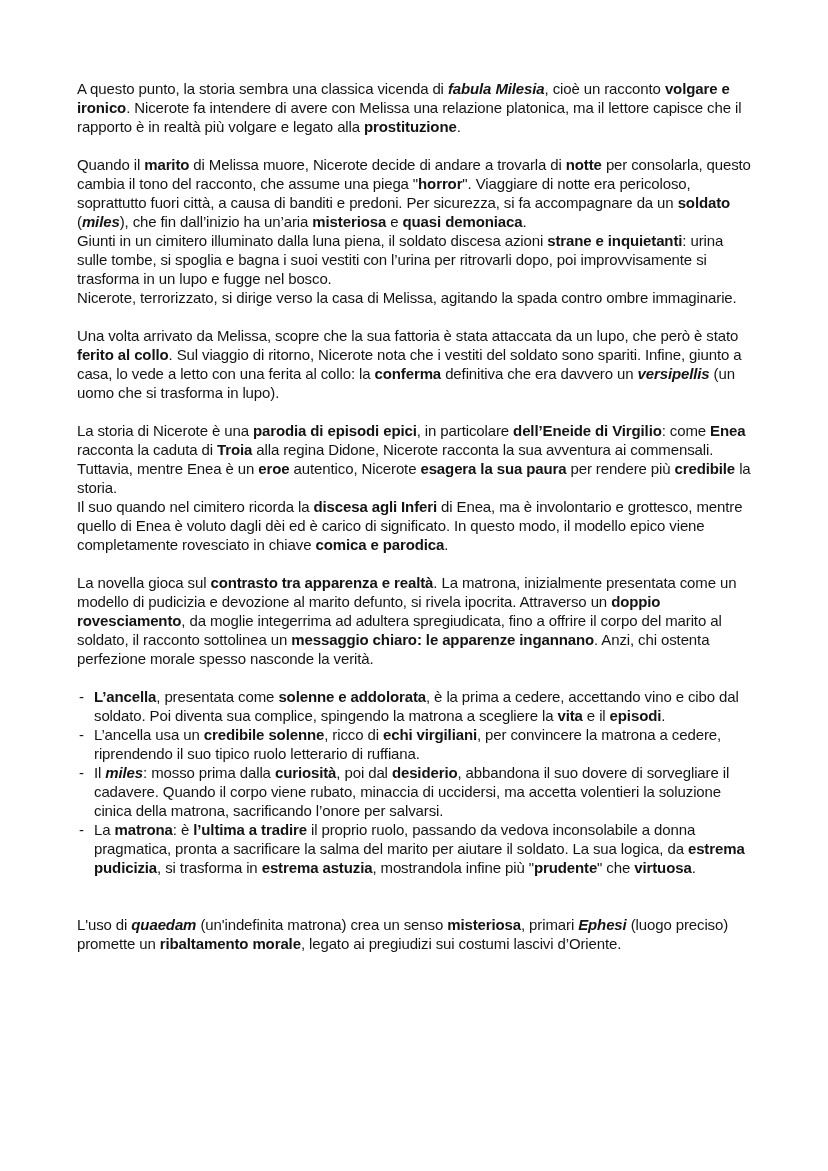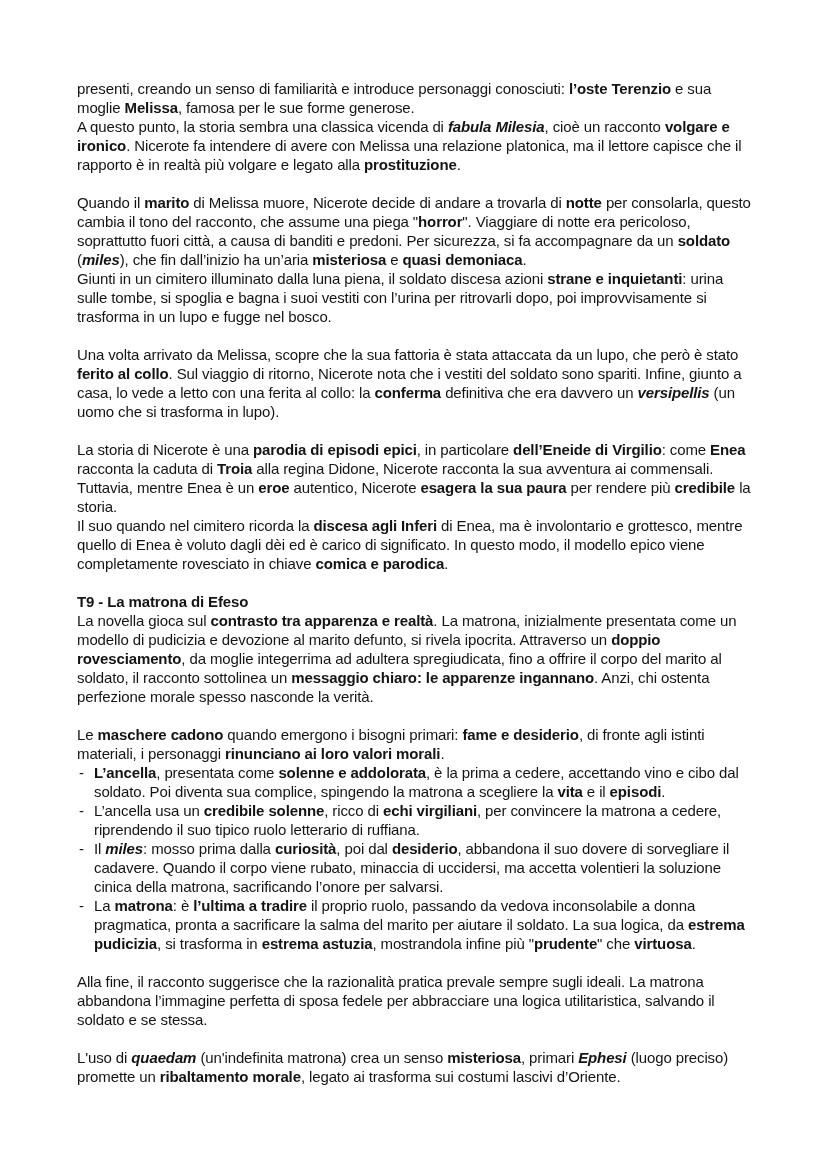--- a/index.html
+++ b/index.html
@@ -40,38 +40,35 @@
   li.dash-item .marker {
     position: absolute;
     left: 2px;
     top: 0;
   }
 </style>
 </head>
 <body>
 
 <div class="doc-body">
-    <div class="para"><span>presenti, creando un senso di familiarità e introduce personaggi conosciuti: </span><span class="b">l’oste Terenzio</span><span> e sua moglie </span><span class="b">Melissa</span><span>, famosa per le sue forme generose.</span></div>
     <div class="para"><span>A questo punto, la storia sembra una classica vicenda di </span><span class="b i">fabula Milesia</span><span>, cioè un racconto </span><span class="b">volgare e ironico</span><span>. Nicerote fa intendere di avere con Melissa una relazione platonica, ma il lettore capisce che il rapporto è in realtà più volgare e legato alla </span><span class="b">prostituzione</span><span>.</span></div>
     <div class="gap"></div>
     <div class="para"><span>Quando il </span><span class="b">marito</span><span> di Melissa muore, Nicerote decide di andare a trovarla di </span><span class="b">notte</span><span> per consolarla, questo cambia il tono del racconto, che assume una piega "</span><span class="b">horror</span><span>". Viaggiare di notte era pericoloso, soprattutto fuori città, a causa di banditi e predoni. Per sicurezza, si fa accompagnare da un </span><span class="b">soldato</span><span> (</span><span class="b i">miles</span><span>), che fin dall’inizio ha un’aria </span><span class="b">misteriosa</span><span> e </span><span class="b">quasi demoniaca</span><span>.</span></div>
     <div class="para"><span>Giunti in un cimitero illuminato dalla luna piena, il soldato discesa azioni </span><span class="b">strane e inquietanti</span><span>: urina sulle tombe, si spoglia e bagna i suoi vestiti con l’urina per ritrovarli dopo, poi improvvisamente si trasforma in un lupo e fugge nel bosco.</span></div>
+    <div class="para"><span>Nicerote, terrorizzato, si dirige verso la casa di Melissa, agitando la spada contro ombre immaginarie.</span></div>
     <div class="gap"></div>
     <div class="para"><span>Una volta arrivato da Melissa, scopre che la sua fattoria è stata attaccata da un lupo, che però è stato </span><span class="b">ferito al collo</span><span>. Sul viaggio di ritorno, Nicerote nota che i vestiti del soldato sono spariti. Infine, giunto a casa, lo vede a letto con una ferita al collo: la </span><span class="b">conferma</span><span> definitiva che era davvero un </span><span class="b i">versipellis</span><span> (un uomo che si trasforma in lupo).</span></div>
     <div class="gap"></div>
     <div class="para"><span>La storia di Nicerote è una </span><span class="b">parodia di episodi epici</span><span>, in particolare </span><span class="b">dell’Eneide di Virgilio</span><span>: come </span><span class="b">Enea</span><span> racconta la caduta di </span><span class="b">Troia</span><span> alla regina Didone, Nicerote racconta la sua avventura ai commensali. Tuttavia, mentre Enea è un </span><span class="b">eroe</span><span> autentico, Nicerote </span><span class="b">esagera la sua paura</span><span> per rendere più </span><span class="b">credibile</span><span> la storia.</span></div>
     <div class="para"><span>Il suo quando nel cimitero ricorda la </span><span class="b">discesa agli Inferi</span><span> di Enea, ma è involontario e grottesco, mentre quello di Enea è voluto dagli dèi ed è carico di significato. In questo modo, il modello epico viene completamente rovesciato in chiave </span><span class="b">comica e parodica</span><span>.</span></div>
     <div class="gap"></div>
-    <div class="para heading"><span class="b">T9 - La matrona di Efeso</span></div>
     <div class="para"><span>La novella gioca sul </span><span class="b">contrasto tra apparenza e realtà</span><span>. La matrona, inizialmente presentata come un modello di pudicizia e devozione al marito defunto, si rivela ipocrita. Attraverso un </span><span class="b">doppio rovesciamento</span><span>, da moglie integerrima ad adultera spregiudicata, fino a offrire il corpo del marito al soldato, il racconto sottolinea un </span><span class="b">messaggio chiaro: le apparenze ingannano</span><span>. Anzi, chi ostenta perfezione morale spesso nasconde la verità.</span></div>
     <div class="gap"></div>
-    <div class="para"><span>Le </span><span class="b">maschere cadono</span><span> quando emergono i bisogni primari: </span><span class="b">fame e desiderio</span><span>, di fronte agli istinti materiali, i personaggi </span><span class="b">rinunciano ai loro valori morali</span><span>.</span></div>
     <ul class="dash-list">
       <li class="dash-item"><span class="marker">-</span><span class="b">L’ancella</span><span>, presentata come </span><span class="b">solenne e addolorata</span><span>, è la prima a cedere, accettando vino e cibo dal soldato. Poi diventa sua complice, spingendo la matrona a scegliere la </span><span class="b">vita</span><span> e il </span><span class="b">episodi</span><span>.</span></li>
       <li class="dash-item"><span class="marker">-</span><span>L’ancella usa un </span><span class="b">credibile solenne</span><span>, ricco di </span><span class="b">echi virgiliani</span><span>, per convincere la matrona a cedere, riprendendo il suo tipico ruolo letterario di ruffiana.</span></li>
       <li class="dash-item"><span class="marker">-</span><span>Il </span><span class="b i">miles</span><span>: mosso prima dalla </span><span class="b">curiosità</span><span>, poi dal </span><span class="b">desiderio</span><span>, abbandona il suo dovere di sorvegliare il cadavere. Quando il corpo viene rubato, minaccia di uccidersi, ma accetta volentieri la soluzione cinica della matrona, sacrificando l’onore per salvarsi.</span></li>
       <li class="dash-item"><span class="marker">-</span><span>La </span><span class="b">matrona</span><span>: è </span><span class="b">l’ultima a tradire</span><span> il proprio ruolo, passando da vedova inconsolabile a donna pragmatica, pronta a sacrificare la salma del marito per aiutare il soldato. La sua logica, da </span><span class="b">estrema pudicizia</span><span>, si trasforma in </span><span class="b">estrema astuzia</span><span>, mostrandola infine più "</span><span class="b">prudente</span><span>" che </span><span class="b">virtuosa</span><span>.</span></li>
     </ul>
     <div class="gap"></div>
-    <div class="para"><span>Alla fine, il racconto suggerisce che la razionalità pratica prevale sempre sugli ideali. La matrona abbandona l’immagine perfetta di sposa fedele per abbracciare una logica utilitaristica, salvando il soldato e se stessa.</span></div>
     <div class="gap"></div>
-    <div class="para"><span>L'uso di </span><span class="b i">quaedam</span><span> (un'indefinita matrona) crea un senso </span><span class="b">misteriosa</span><span>, primari </span><span class="b i">Ephesi</span><span> (luogo preciso) promette un </span><span class="b">ribaltamento morale</span><span>, legato ai trasforma sui costumi lascivi d’Oriente.</span></div>
+    <div class="para"><span>L'uso di </span><span class="b i">quaedam</span><span> (un'indefinita matrona) crea un senso </span><span class="b">misteriosa</span><span>, primari </span><span class="b i">Ephesi</span><span> (luogo preciso) promette un </span><span class="b">ribaltamento morale</span><span>, legato ai pregiudizi sui costumi lascivi d’Oriente.</span></div>
   </div>
 
 </body></html>

